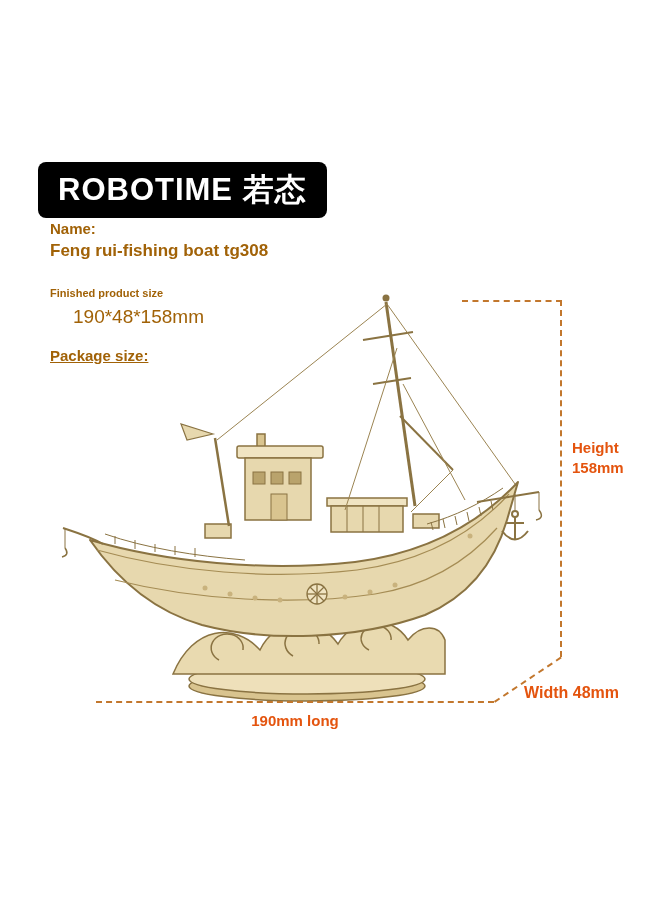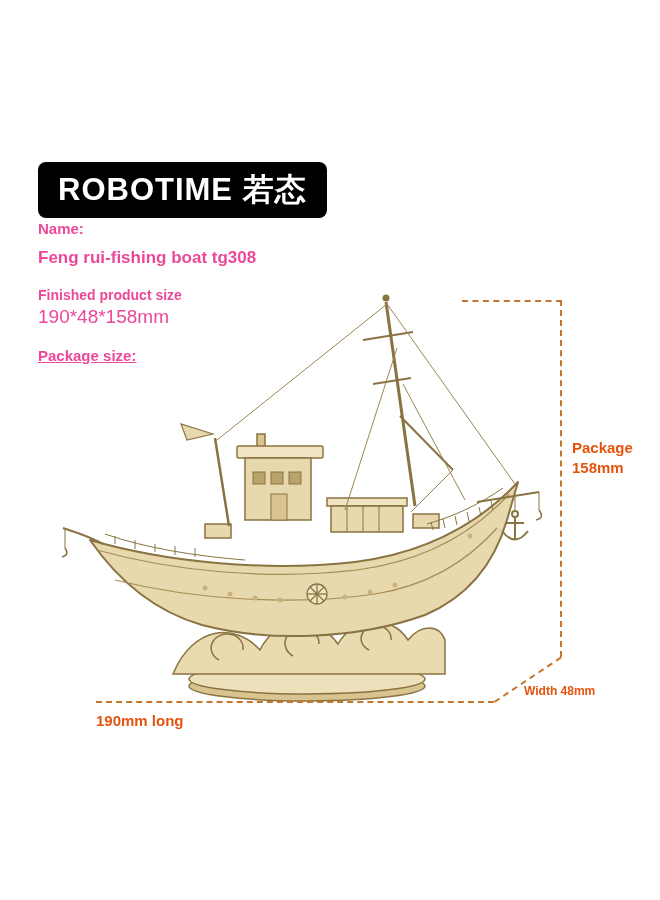--- a/index.html
+++ b/index.html
@@ -3,43 +3,43 @@
 <meta charset="utf-8">
 <style>
   html,body{margin:0;padding:0;background:#fff;}
   #page{position:relative;width:660px;height:900px;background:#ffffff;overflow:hidden;
         font-family:"Liberation Sans", sans-serif;}
   
   .logo-box{position:absolute;left:38px;top:162px;background:#000;color:#fff;
             border-radius:8px;padding:7px 20px;display:flex;align-items:flex-end;}
   .logo-text{font-size:31px;font-weight:800;letter-spacing:1px;white-space:nowrap;}
   
-  .info{position:absolute;left:38px;color:#ec4899;}
+  .info{position:absolute;left:50px;color:#a16207;}
   .lbl{font-weight:bold;font-size:15px;}
-  .lbl-sm{font-weight:bold;font-size:14px;}
-  .val{font-size:19px;font-weight:normal;}
-  .val-name{font-size:17px;font-weight:bold;margin-top:7px;}
+  .lbl-sm{font-weight:bold;font-size:11px;}
+  .val{font-size:19px;font-weight:normal;margin-left:23px;}
+  .val-name{font-size:17px;font-weight:bold;}
   .i-name-lbl{top:220px;}
   .i-name-val{top:241px;}
   .i-fin-lbl{top:287px;}
   .i-fin-val{top:306px;}
   .i-pkg-lbl{top:347px;text-decoration:underline;}
   .i-pkg-val{top:368px;}
   
   .dim{position:absolute;border:0 dashed #c2772d;}
   .dim-top{left:462px;top:300px;width:100px;border-top-width:2px;}
   .dim-right{left:560px;top:300px;height:357px;border-left-width:2px;}
   .dim-diag{left:494px;top:701px;width:80px;border-top-width:2px;
             transform:rotate(-33.7deg);transform-origin:0 0;}
   .dim-bottom{left:96px;top:701px;width:398px;border-top-width:2px;}
   
   .dim-label{position:absolute;color:#e4540e;font-weight:bold;}
   .dl-height{left:572px;top:438px;font-size:15px;line-height:20px;}
-  .dl-width{left:524px;top:684px;font-size:12px;}
-  .dl-length{left:96px;top:712px;width:398px;text-align:left;font-size:15px;}
+  .dl-width{left:524px;top:684px;font-size:16px;}
+  .dl-length{left:96px;top:712px;width:398px;text-align:center;font-size:15px;}
   
   .boat-wrap{position:absolute;left:45px;top:288px;width:500px;height:420px;}
 </style>
 </head>
 <body>
 
 <div id="page">
 
   <div class="logo-box">
     <span class="logo-text">ROBOTIME 若态</span>
@@ -165,19 +165,19 @@
       </g>
     </svg>
   </div>
 
   <div class="dim dim-top"></div>
   <div class="dim dim-right"></div>
   <div class="dim dim-diag"></div>
   <div class="dim dim-bottom"></div>
 
   <div class="dim-label dl-height">
-    <span style="display:block">Package</span>
+    <span style="display:block">Height</span>
     <span style="display:block">158mm</span>
   </div>
   <div class="dim-label dl-width">Width 48mm</div>
   <div class="dim-label dl-length">190mm long</div>
 
 </div>
 
 </body></html>

